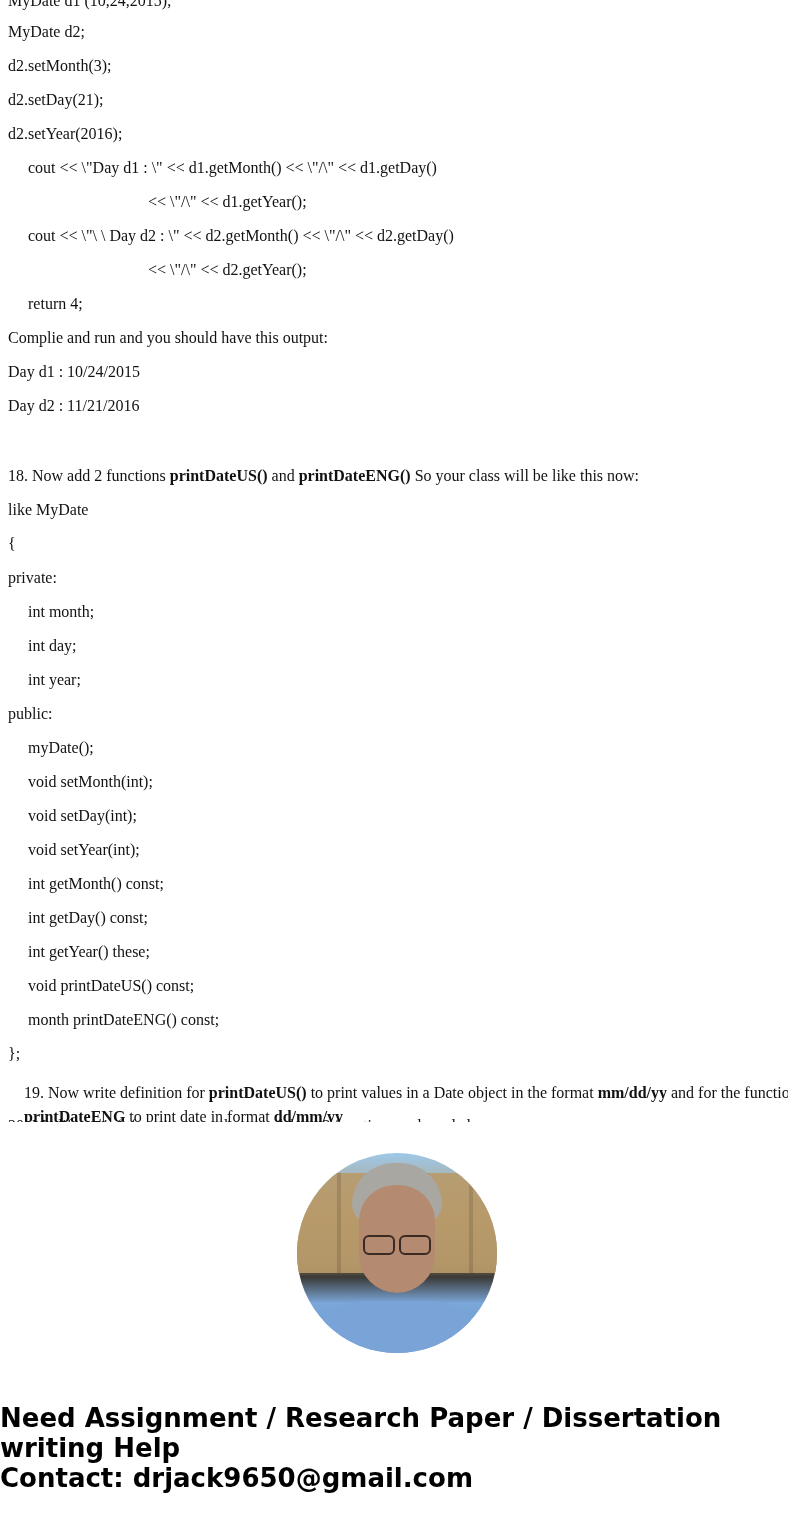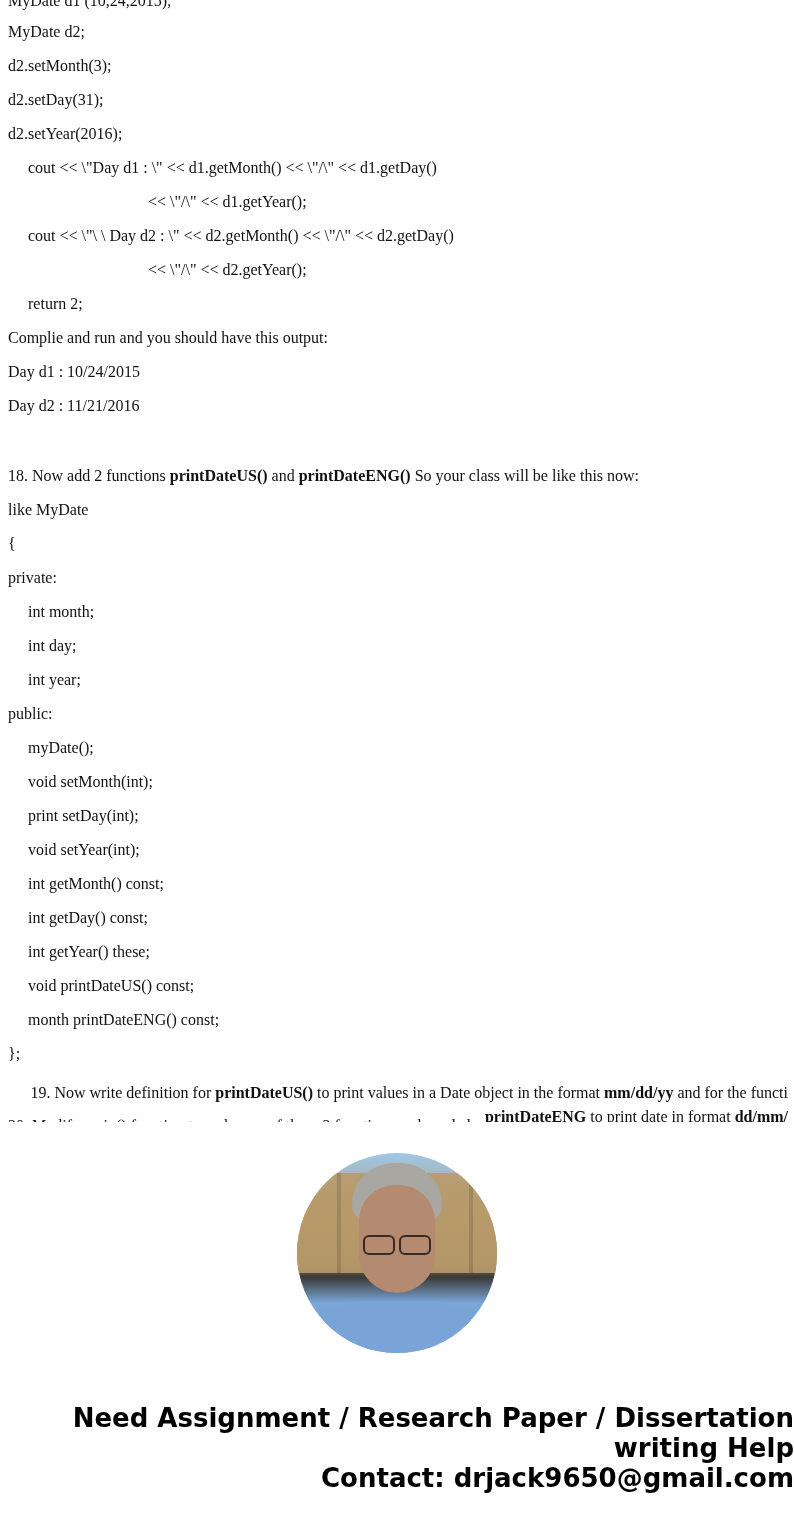--- a/index.html
+++ b/index.html
@@ -1,67 +1,67 @@
 <!DOCTYPE html>
 <html><head>
 <meta charset="utf-8">
 <style>
   html, body { margin: 0; padding: 0; background: #ffffff; }
   body { width: 794px; height: 1523px; position: relative; overflow: hidden;
          font-family: "Liberation Serif", serif; color: #111; font-size: 16px; }
-  .doc { position: absolute; left: 8px; top: 0; width: 780px; height: 1122px; overflow: hidden; text-align: right; }
+  .doc { position: absolute; left: 8px; top: 0; width: 780px; height: 1122px; overflow: hidden; }
   .line { position: absolute; left: 0; white-space: pre; line-height: 18px; }
   .ind1 { left: 20px; }
   .ind2 { left: 140px; }
   b { font-weight: bold; }
   .para { position: absolute; left: 16px; width: 780px; line-height: 24px; white-space: normal; }
   .avatar { position: absolute; left: 297px; top: 1153px; width: 200px; height: 200px; border-radius: 50%;
             overflow: hidden; background: linear-gradient(180deg,#9ec8e8 0%,#b59a70 30%,#8f7a55 55%,#3a3a36 62%,#7aa6d8 75%,#6e9bd0 100%); }
   .avatar .wall { position:absolute; left:0; top:20px; width:200px; height:100px;
                   background: repeating-linear-gradient(90deg,#b89a6a 0 40px,#9e8459 40px 44px); opacity:.9; }
   .avatar .hair { position:absolute; left:55px; top:10px; width:90px; height:60px; border-radius:45px 45px 20px 20px; background:#a9a7a2; }
   .avatar .face { position:absolute; left:62px; top:32px; width:76px; height:108px; border-radius:38px 38px 40px 40px; background:#b48a70; }
   .avatar .glasses { position:absolute; left:66px; top:82px; width:68px; height:18px; }
   .avatar .glasses i { position:absolute; top:0; width:28px; height:16px; border:2px solid #3a2a22; border-radius:6px; }
   .avatar .shirt { position:absolute; left:10px; top:148px; width:180px; height:70px; border-radius:60px 60px 0 0; background:#7aa4d8; }
-  .banner { position: absolute; left: 0; top: 1403px; width: 794px; text-align: right;
+  .banner { position: absolute; left: 0; top: 1403px; width: 794px; text-align: left;
             font-family: "DejaVu Sans", sans-serif; font-weight: bold; font-size: 26px; line-height: 30px; color: #000; }
 </style>
 </head>
 <body>
 
 <div class="doc">
 
   <div class="line" style="top:-8px">MyDate d1 (10,24,2015);</div>
   <div class="line" style="top:23px">MyDate d2;</div>
   <div class="line" style="top:57px">d2.setMonth(3);</div>
-  <div class="line" style="top:91px">d2.setDay(31);</div>
+  <div class="line" style="top:91px">d2.setDay(21);</div>
   <div class="line" style="top:125px">d2.setYear(2016);</div>
   <div class="line ind1" style="top:159px">cout &lt;&lt; \"Day d1 : \" &lt;&lt; d1.getMonth() &lt;&lt; \"/\" &lt;&lt; d1.getDay()</div>
   <div class="line ind2" style="top:193px">&lt;&lt; \"/\" &lt;&lt; d1.getYear();</div>
   <div class="line ind1" style="top:227px">cout &lt;&lt; \"\ \ Day d2 : \" &lt;&lt; d2.getMonth() &lt;&lt; \"/\" &lt;&lt; d2.getDay()</div>
   <div class="line ind2" style="top:261px">&lt;&lt; \"/\" &lt;&lt; d2.getYear();</div>
-  <div class="line ind1" style="top:295px">return 2;</div>
+  <div class="line ind1" style="top:295px">return 4;</div>
 
   <div class="line" style="top:329px">Complie and run and you should have this output:</div>
   <div class="line" style="top:363px">Day d1 : 10/24/2015</div>
   <div class="line" style="top:397px">Day d2 : 11/21/2016</div>
 
   <div class="line" style="top:467px"><span>18. Now add 2 functions </span><b>printDateUS()</b><span> and </span><b>printDateENG()</b><span> So your class will be like this now:</span></div>
 
   <div class="line" style="top:501px">like MyDate</div>
   <div class="line" style="top:535px">{</div>
   <div class="line" style="top:569px">private:</div>
   <div class="line ind1" style="top:603px">int month;</div>
   <div class="line ind1" style="top:637px">int day;</div>
   <div class="line ind1" style="top:671px">int year;</div>
   <div class="line" style="top:705px">public:</div>
   <div class="line ind1" style="top:739px">myDate();</div>
   <div class="line ind1" style="top:773px">void setMonth(int);</div>
-  <div class="line ind1" style="top:807px">print setDay(int);</div>
+  <div class="line ind1" style="top:807px">void setDay(int);</div>
   <div class="line ind1" style="top:841px">void setYear(int);</div>
   <div class="line ind1" style="top:875px">int getMonth() const;</div>
   <div class="line ind1" style="top:909px">int getDay() const;</div>
   <div class="line ind1" style="top:943px">int getYear() these;</div>
   <div class="line ind1" style="top:977px">void printDateUS() const;</div>
   <div class="line ind1" style="top:1011px">month printDateENG() const;</div>
   <div class="line" style="top:1045px">};</div>
 
   <div class="para" style="top:1081px"><span>19. Now write definition for </span><b>printDateUS()</b><span> to print values in a Date object in the format </span><b>mm/dd/yy</b><span> and for the function </span><b>printDateENG</b><span> to print date in format </span><b>dd/mm/yy</b></div>
   <div class="line" style="top:1117px">20. Modify main() function to make use of these 2 functions and needed</div>

